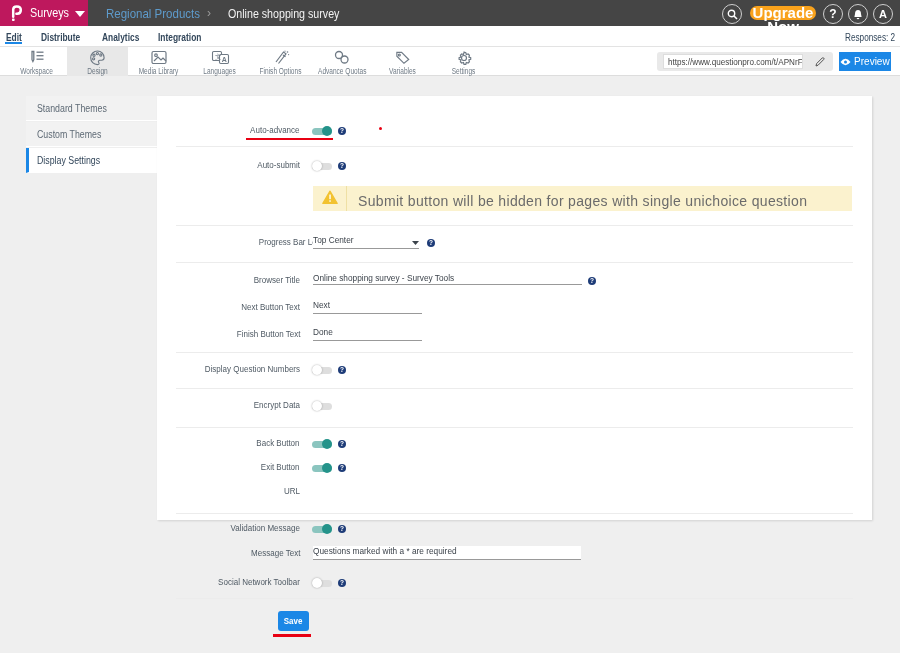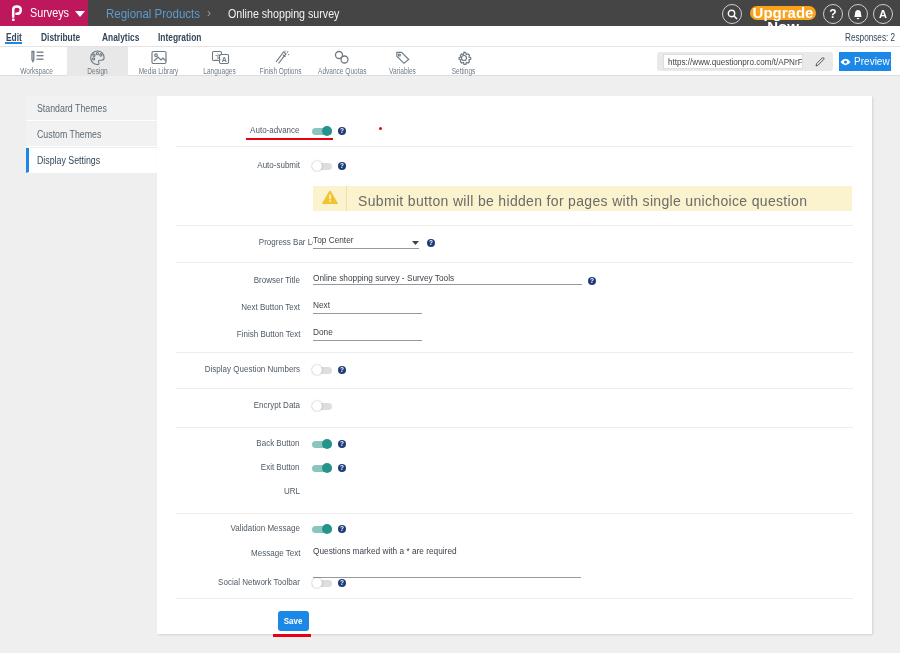--- a/index.html
+++ b/index.html
@@ -32,21 +32,21 @@
 #urlinput { position:absolute; left:6px; top:2px; width:140px; height:15px; background:#fff; border:1px solid #ddd; font-size:9px; color:#444; line-height:14px; padding-left:4px; overflow:hidden; white-space:nowrap; }
 #urlinput .t { display:inline-block; transform:scaleX(0.9); transform-origin:0 50%; }
 #preview { position:absolute; left:839px; top:5px; width:52px; height:19px; background:#1b87e6; border-radius:0; color:#fff; font-size:10px; font-weight:normal; text-align:center; line-height:19px; }
 
 
 .sideitem { position:absolute; left:26px; width:131px; height:25px; border-bottom:1px solid #fff; background:#f2f2f2; font-size:10px; color:#5e6a75; line-height:25px; padding-left:11px; }
 .sideitem .t { display:inline-block; transform:scaleX(0.88); transform-origin:0 50%; }
 #side-active { background:#fff; border-left:3px solid #1b87e6; padding-left:8px; color:#33475b; }
 
 
-#panel { position:absolute; left:157px; top:96px; width:715px; height:538px; background:#fff; box-shadow:1px 1px 2px rgba(0,0,0,0.12); }
+#panel { position:absolute; left:157px; top:96px; width:715px; height:424px; background:#fff; box-shadow:1px 1px 2px rgba(0,0,0,0.12); }
 .sep { position:absolute; left:19px; width:677px; height:1px; background:#ececec; }
 .rowlbl { position:absolute; left:0; width:143px; text-align:right; font-size:9px; color:#4f5a64; white-space:nowrap; }
 .rowlbl .t { display:inline-block; transform:scaleX(0.89); transform-origin:100% 50%; }
 .tog { position:absolute; left:155px; width:20px; height:7px; border-radius:3.5px; }
 .tog .knob { position:absolute; top:-1.6px; width:10px; height:10px; border-radius:50%; }
 .tog.on { background:#8bc5bf; }
 .tog.on .knob { right:0; background:#24938a; }
 .tog.off { background:#dedede; }
 .tog.off .knob { left:0; background:#fff; box-shadow:0 0 2px rgba(0,0,0,0.35); }
 .qi { position:absolute; left:181px; width:8px; height:8px; border-radius:50%; background:#1e3c78; color:#fff; font-size:6.5px; font-weight:bold; text-align:center; line-height:8px; }
@@ -288,21 +288,21 @@
 
   <div class="sep" style="top:417px;"></div>
 
   <div class="rowlbl" style="top:427px;"><span class="t">Validation Message</span></div>
   <div class="tog on" style="top:430px;">
       <div class="knob"></div>
     </div>
   <div class="qi" style="top:429px;">?</div>
 
   <div class="rowlbl" style="top:452px;"><span class="t">Message Text</span></div>
-  <div class="inpt" style="top:450px; width:268px; padding-bottom:21px;"><span class="t">Questions marked with a * are required</span></div>
+  <div class="inpt" style="top:450px; width:268px; padding-bottom:3px;"><span class="t">Questions marked with a * are required</span></div>
 
   <div class="rowlbl" style="top:481px;"><span class="t">Social Network Toolbar</span></div>
   <div class="tog off" style="top:484px;">
       <div class="knob"></div>
     </div>
   <div class="qi" style="top:483px;">?</div>
 
   <div class="sep" style="top:502px;"></div>
 
   <div id="savebtn"><span class="t">Save</span></div>

